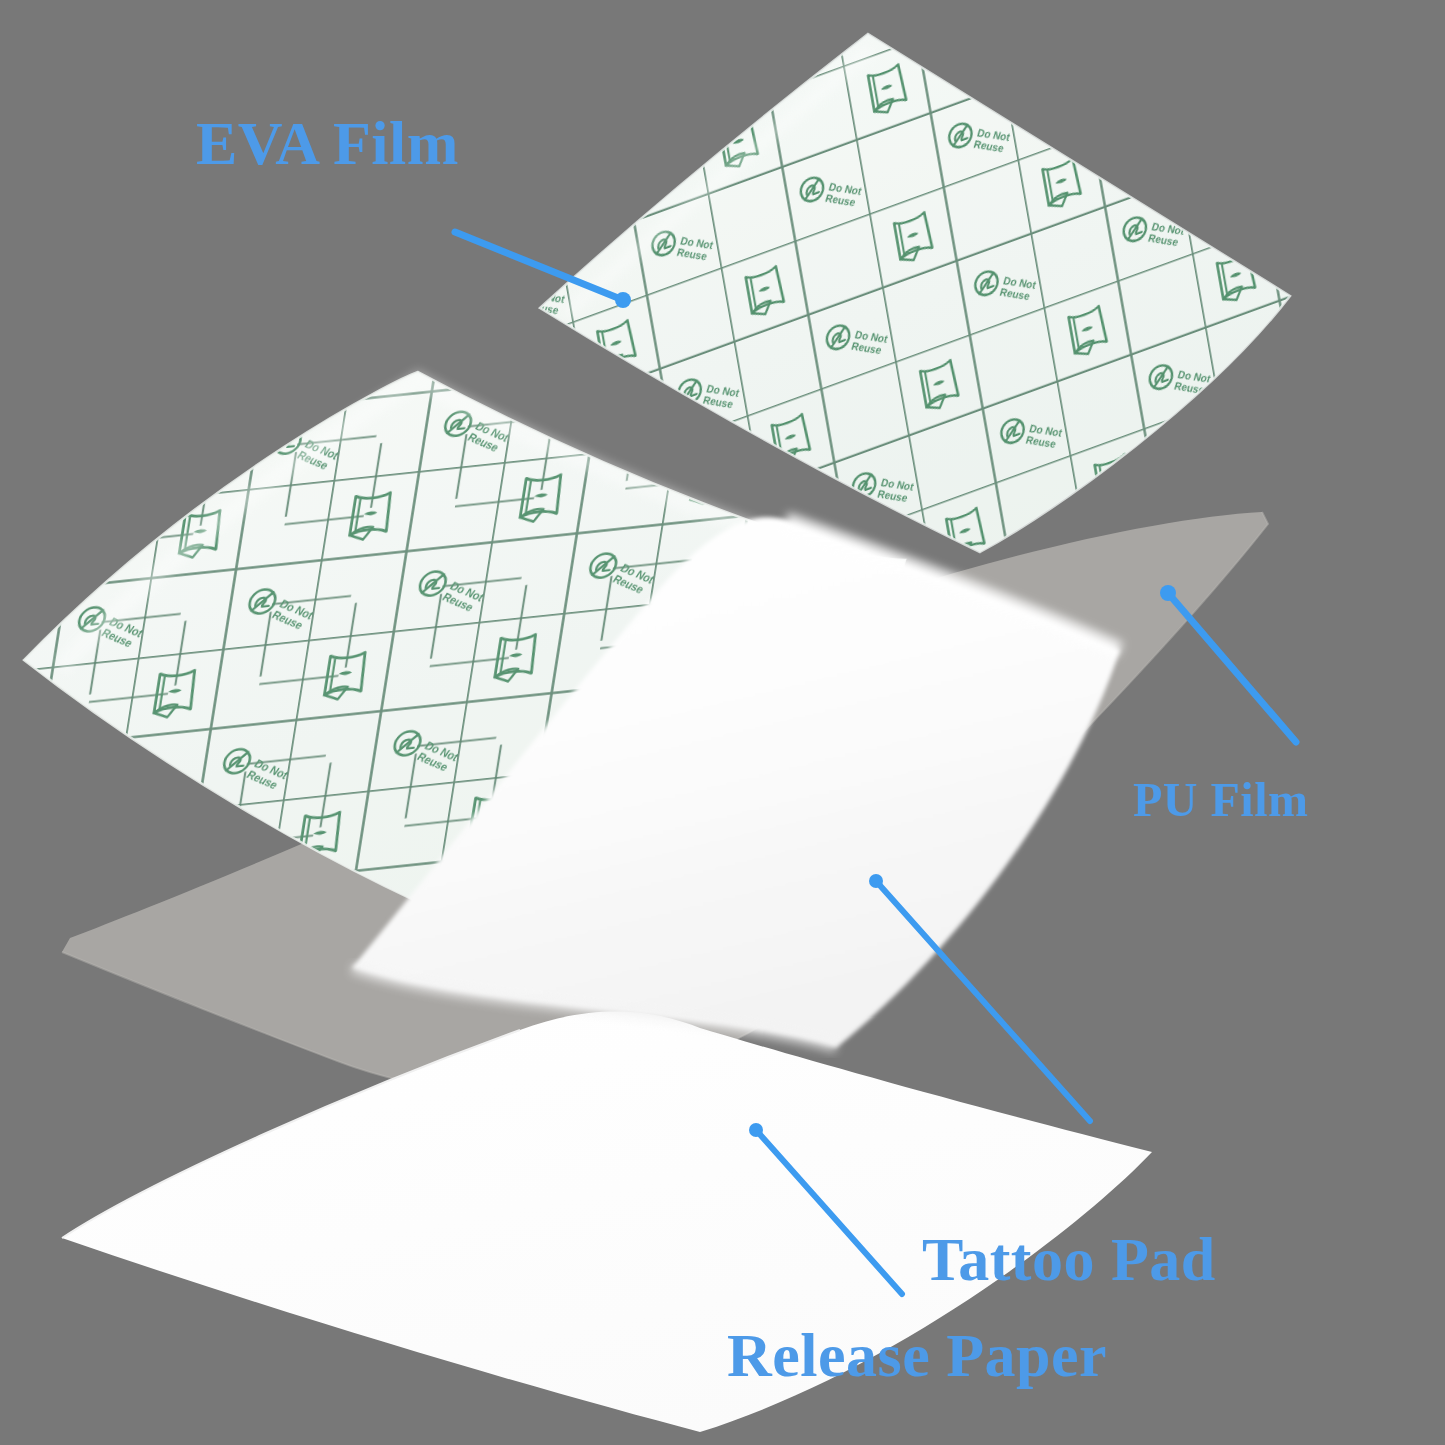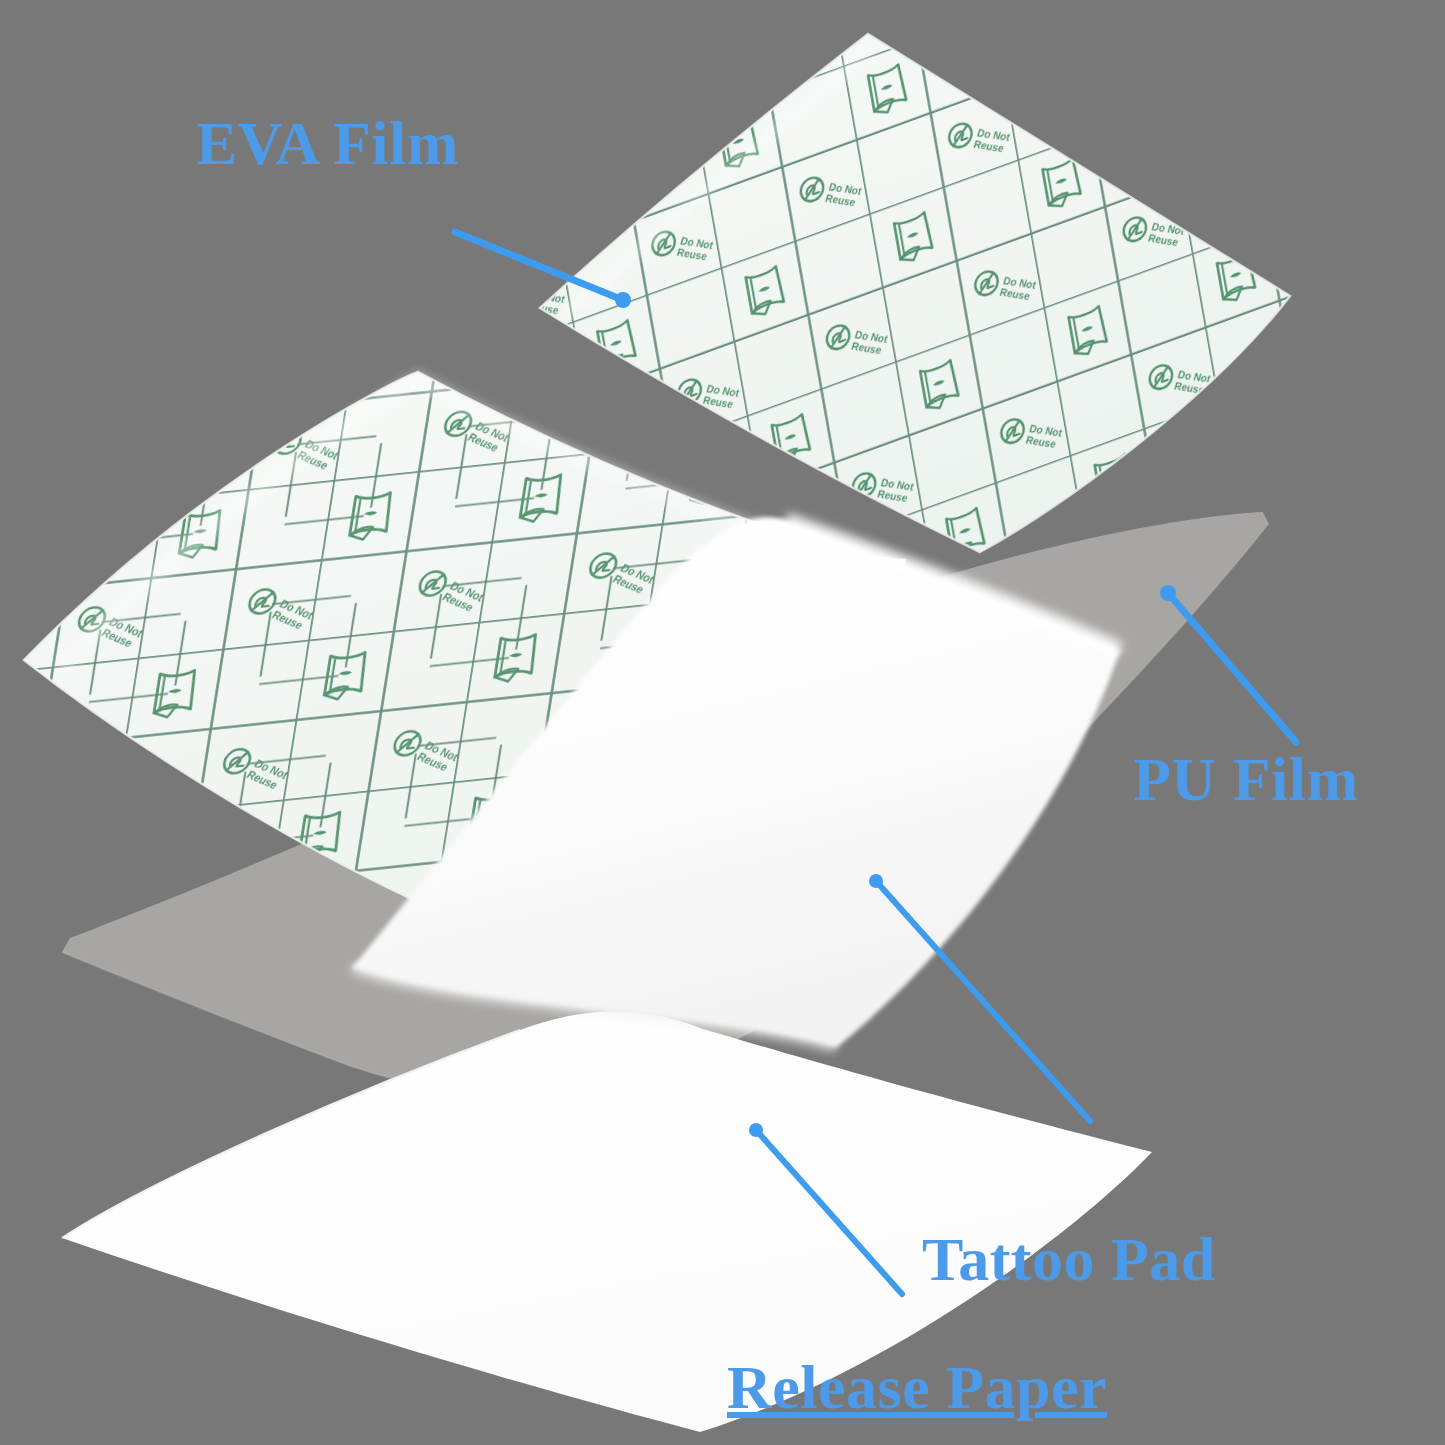--- a/index.html
+++ b/index.html
@@ -13,23 +13,23 @@
   .label{
     position:absolute;
     color:#4d9ae8;
     font-family:"Liberation Serif", serif;
     font-weight:bold;
     line-height:1.02;
     white-space:pre;
     letter-spacing:0.5px;
   }
   #label-eva{left:196px;top:112px;font-size:62px;}
-  #label-pu{left:1133px;top:748px;font-size:62px;}
+  #label-pu{left:1133px;top:776px;font-size:48px;}
   #label-pad{left:922px;top:1098px;font-size:62px;line-height:1.04;}
-  #label-release{left:727px;top:1356px;font-size:62px;text-decoration:underline;}
+  #label-release{left:727px;top:1324px;font-size:62px;}
 </style>
 </head>
 <body>
 
 <div id="stage">
 
   <svg id="scene" viewBox="0 0 1445 1445" width="1445" height="1445">
     <defs>
 
       <g id="motif-reuse">

